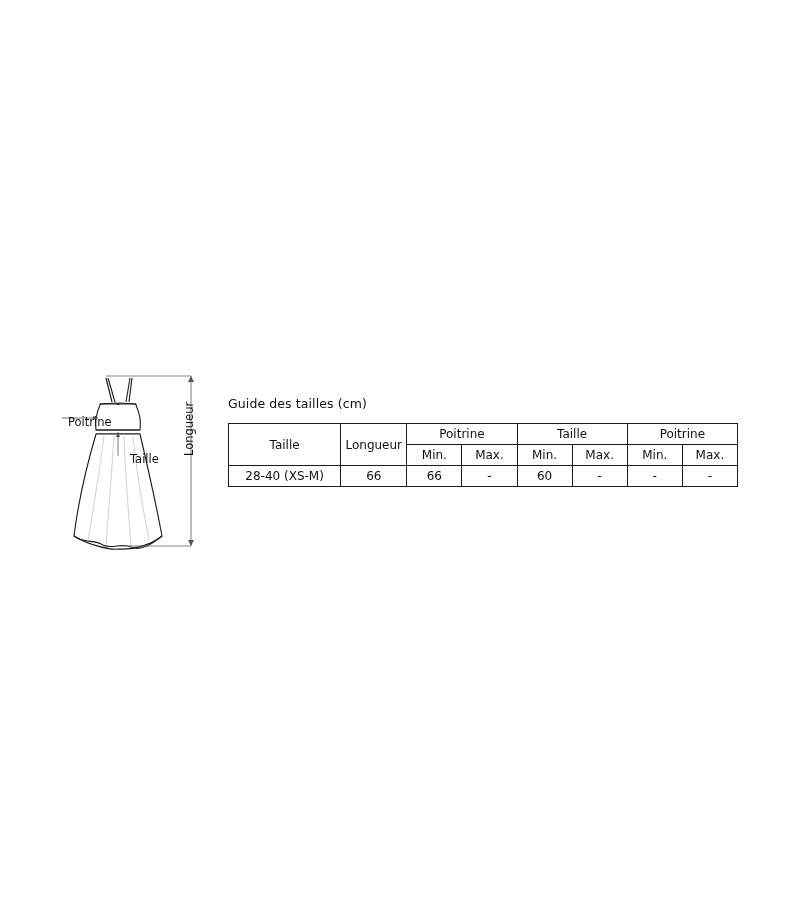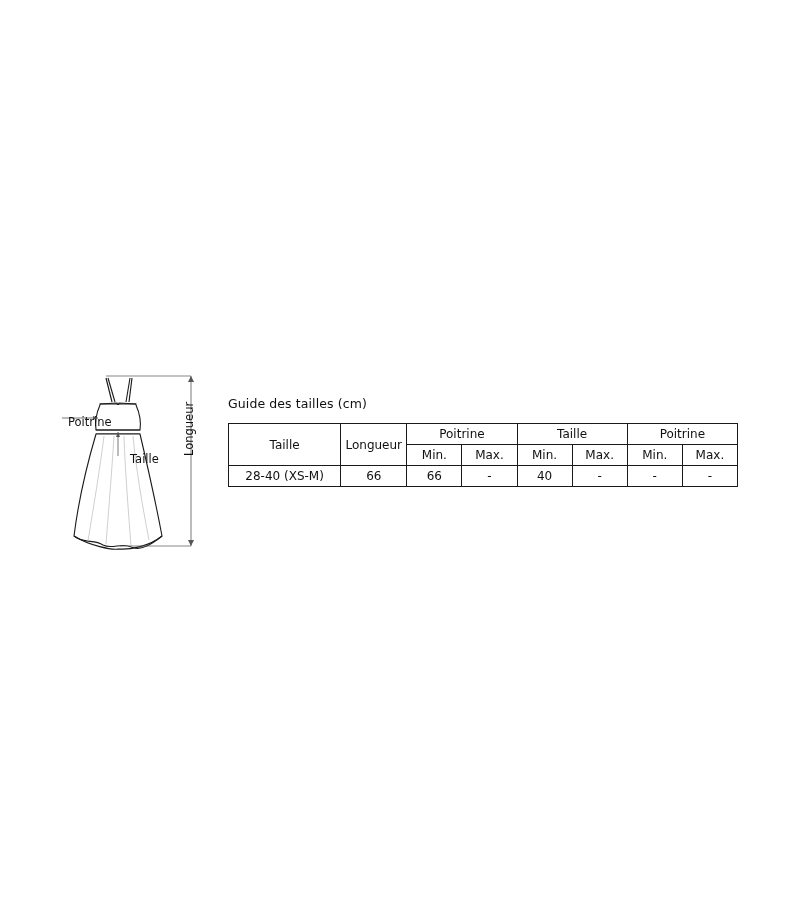--- a/index.html
+++ b/index.html
@@ -173,21 +173,21 @@
           <th>Min.</th>
           <th>Max.</th>
         </tr>
       </thead>
       <tbody>
         <tr class="row-data">
           <td>28-40 (XS-M)</td>
           <td>66</td>
           <td>66</td>
           <td class="dash">-</td>
-          <td>40</td>
+          <td>60</td>
           <td class="dash">-</td>
           <td class="dash">-</td>
           <td class="dash">-</td>
         </tr>
       </tbody>
     </table>
   </div>
 
 </div>
 

